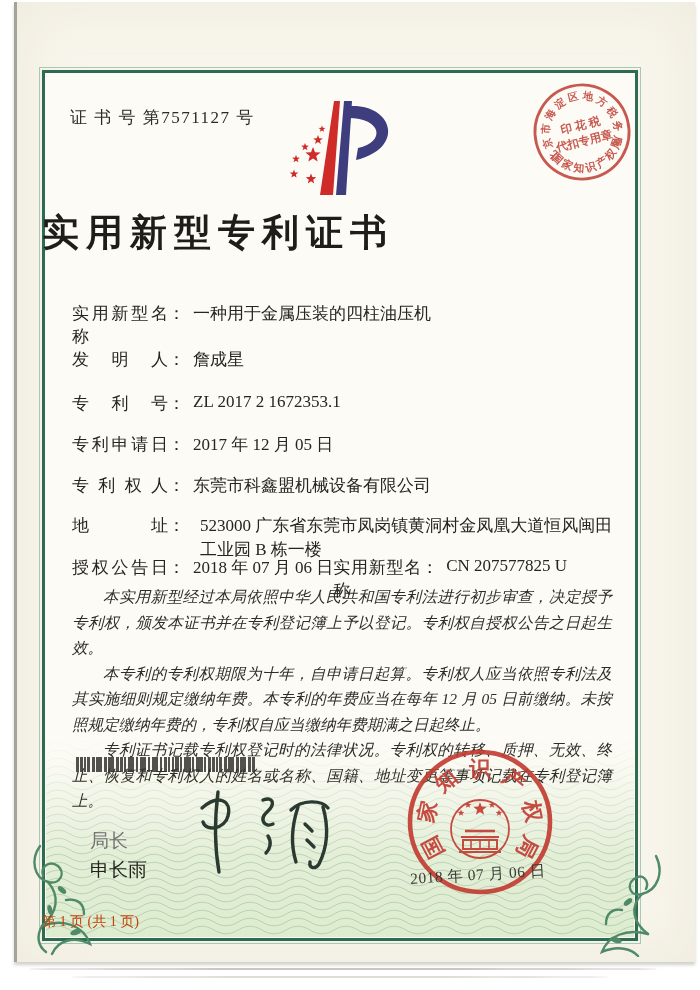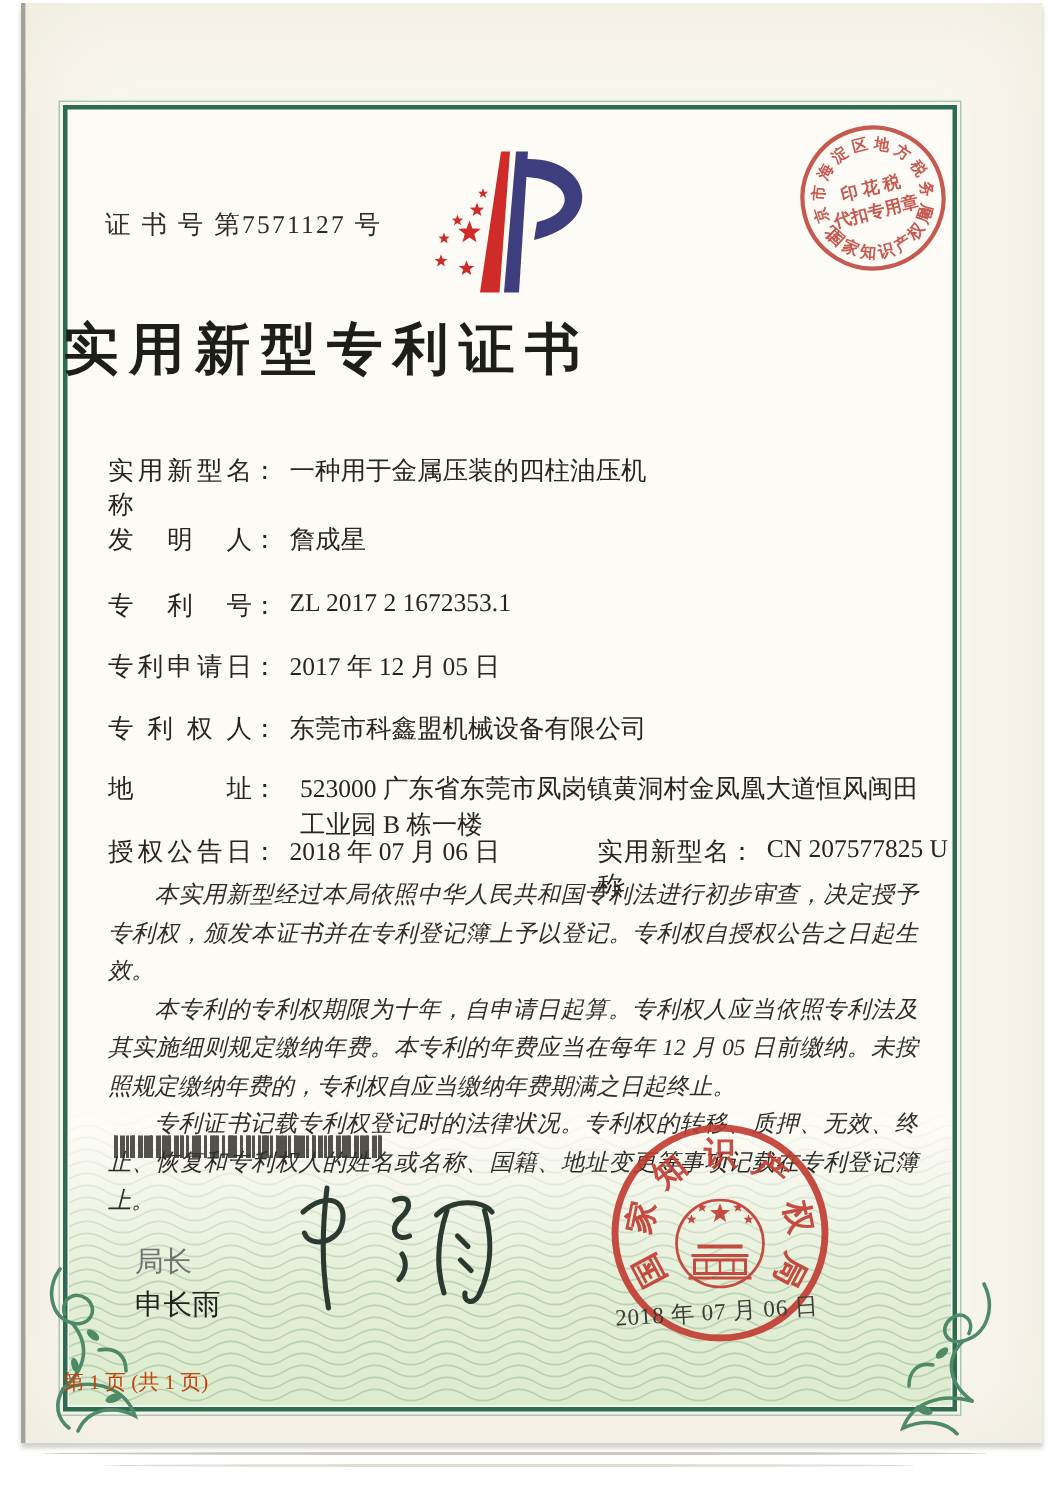--- a/index.html
+++ b/index.html
@@ -10,21 +10,21 @@
          border-left:3px solid rgba(95,95,88,.55);
          box-shadow:inset 0 0 60px rgba(205,195,165,.22), 0 3px 3px rgba(120,120,110,.35);}
   #scanline1{left:28px;top:968px;width:630px;height:2px;background:#c9c7bf;border-radius:60%;}
   #scanline2{left:70px;top:976px;width:540px;height:2px;background:#dedcd3;border-radius:60%;}
   #frame{left:42px;top:70px;width:590px;height:865px;background:#fdfbf5;
          border:3px solid #2e6b53;outline:1px solid #a8c8b4;outline-offset:2px;}
   #guilloche{left:46px;top:734px;width:588px;height:203px;overflow:hidden;z-index:1;
          background:linear-gradient(to bottom, rgba(223,236,211,0) 0%, rgba(221,235,208,.65) 30%, #ddeccf 100%);}
   #wavefade{position:absolute;left:0;top:0;width:100%;height:60%;
          background:linear-gradient(#fdfbf5, rgba(253,251,245,0));}
-  #certno{left:70px;top:106px;font-size:17px;letter-spacing:1.5px;color:#2c2b26;z-index:2;margin-top:32px;}
+  #certno{left:70px;top:106px;font-size:17px;letter-spacing:1.5px;color:#2c2b26;z-index:2;}
   #logo{left:278px;top:98px;z-index:2;}
   #title{left:42px;top:208px;width:590px;text-align:left;font-size:37px;font-weight:bold;
          letter-spacing:7px;color:#1d1d19;z-index:2;}
   .frow{left:72px;width:545px;display:flex;align-items:flex-start;font-size:17px;z-index:2;}
   .flabel{display:inline-block;width:96px;text-align:justify;text-align-last:justify;flex:none;}
   .fcolon{flex:none;}
   .fvalue{margin-left:8px;}
   .addrv{width:432px;line-height:24px;margin-left:15px;}
   #grantrow .pair{display:flex;}
   #paras{left:72px;top:584px;width:540px;font-size:15.5px;line-height:25.5px;
@@ -157,21 +157,21 @@
   <div class="abs frow" style="top:474px">
     <span class="flabel">专利权人</span>
       <span class="fcolon">：</span>
     <span class="fvalue">东莞市科鑫盟机械设备有限公司</span>
   </div>
   <div class="abs frow" style="top:514px">
     <span class="flabel">地址</span>
       <span class="fcolon">：</span>
     <span class="fvalue addrv">523000 广东省东莞市凤岗镇黄洞村金凤凰大道恒风闽田工业园 B 栋一楼</span>
   </div>
-  <div id="grantrow" class="abs frow" style="top:556px;width:560px;justify-content:space-between">
+  <div id="grantrow" class="abs frow" style="top:556px;width:560px;justify-content:flex-start">
     <span class="pair">
       <span class="flabel">授权公告日</span>
         <span>：</span>
       <span class="fvalue">2018 年 07 月 06 日</span>
     </span>
     <span class="pair">
       <span class="flabel" style="width:88px">实用新型名称</span>
         <span>：</span>
       <span class="fvalue">CN 207577825 U</span>
     </span>

